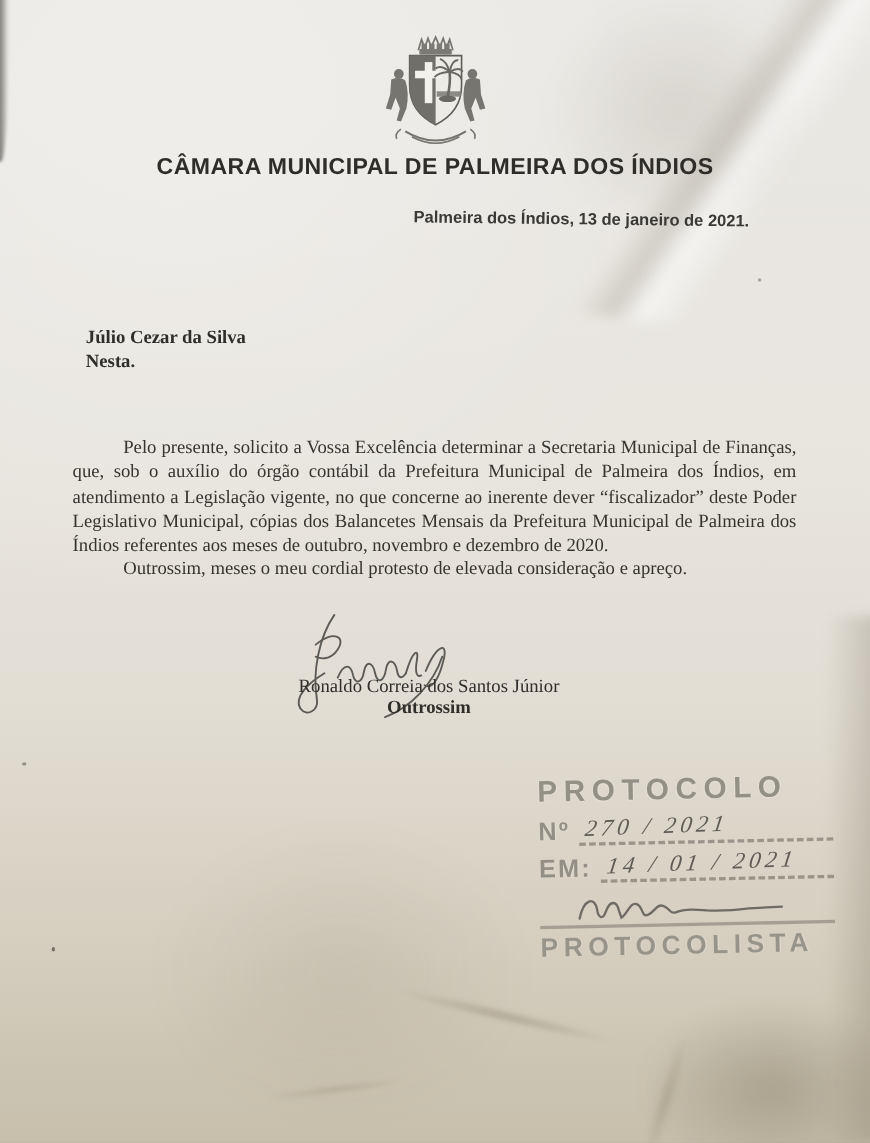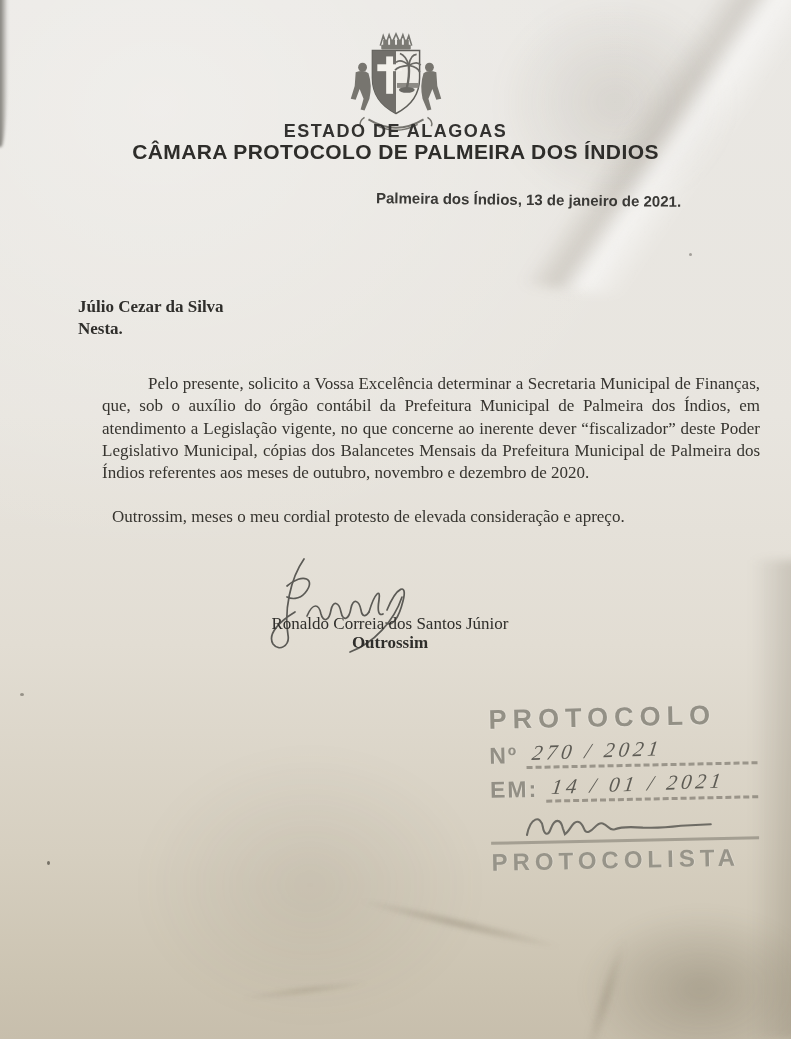--- a/index.html
+++ b/index.html
@@ -39,21 +39,21 @@
   .h-chamber{position:absolute;left:0;top:140px;width:791px;text-align:center;
     font-weight:700;font-size:21px;letter-spacing:.4px;color:#2e2d2a;}
   .dateline{position:absolute;left:376px;top:191px;font-weight:700;font-size:15px;
     color:#3a3936;transform:rotate(.7deg);}
   .ref{position:absolute;left:78px;top:240px;font-family:"Liberation Serif",serif;
     font-weight:700;font-size:17.5px;color:#2f2e2b;}
   .addr{position:absolute;left:78px;top:296px;font-family:"Liberation Serif",serif;
     font-weight:700;font-size:17px;line-height:22px;color:#2f2e2b;}
   .para{position:absolute;left:66px;width:658px;font-family:"Liberation Serif",serif;
     font-size:17px;line-height:22.3px;text-align:justify;text-indent:46px;color:#36342f;}
-  .p1{top:373px;margin-left:36px;} .p2{top:506px;}
+  .p1{top:396px;} .p2{top:506px;}
   .sig-svg{position:absolute;left:250px;top:553px;}
   .sig-name{position:absolute;left:225px;top:614px;width:330px;text-align:center;
     font-family:"Liberation Serif",serif;font-weight:400;font-size:17px;color:#2f2e2b;}
   .sig-role{position:absolute;left:225px;top:633px;width:330px;text-align:center;
     font-family:"Liberation Serif",serif;font-weight:700;font-size:17px;color:#2f2e2b;}
 
   .stamp{position:absolute;left:490px;top:702px;width:268px;transform:rotate(-1.2deg);}
   .stamp-title{font-weight:700;font-size:27px;letter-spacing:6px;color:#8d8a80;opacity:.92;
     text-shadow:1px 0 0 rgba(238,236,230,.4), -1px 1px 0 rgba(238,236,230,.3);}
   .stamp-row{display:flex;align-items:flex-end;margin-top:5px;}
@@ -119,22 +119,21 @@
       </g>
       <g fill="none" stroke="#76746e">
         <path d="M32,90 q28,17 56,0" stroke-width="2"></path>
         <path d="M38,95 q22,12 44,0" stroke-width="1.5"></path>
         <path d="M28,88 q-6,4 -4,9" stroke-width="1.5"></path>
         <path d="M92,88 q6,4 4,9" stroke-width="1.5"></path>
       </g>
     </svg>
   </div>
 
-  <div class="h-state">ESTADO DE ALAGOAS</div>
-  <div class="h-chamber">CÂMARA PROTOCOLO DE PALMEIRA DOS ÍNDIOS</div>
+  <div class="h-chamber">CÂMARA MUNICIPAL DE PALMEIRA DOS ÍNDIOS</div>
   <div class="dateline">Palmeira dos Índios, 13 de janeiro de 2021.</div>
 
   <div class="addr">
     <div>Júlio Cezar da Silva</div>
     <div>Nesta.</div>
   </div>
 
   <div class="para p1">Pelo presente, solicito a Vossa Excelência determinar a Secretaria Municipal de Finanças, que, sob o auxílio do órgão contábil da Prefeitura Municipal de Palmeira dos Índios, em atendimento a Legislação vigente, no que concerne ao inerente dever “fiscalizador” deste Poder Legislativo Municipal, cópias dos Balancetes Mensais da Prefeitura Municipal de Palmeira dos Índios referentes aos meses de outubro, novembro e dezembro de 2020.</div>
   <div class="para p2">Outrossim, meses o meu cordial protesto de elevada consideração e apreço.</div>
 

